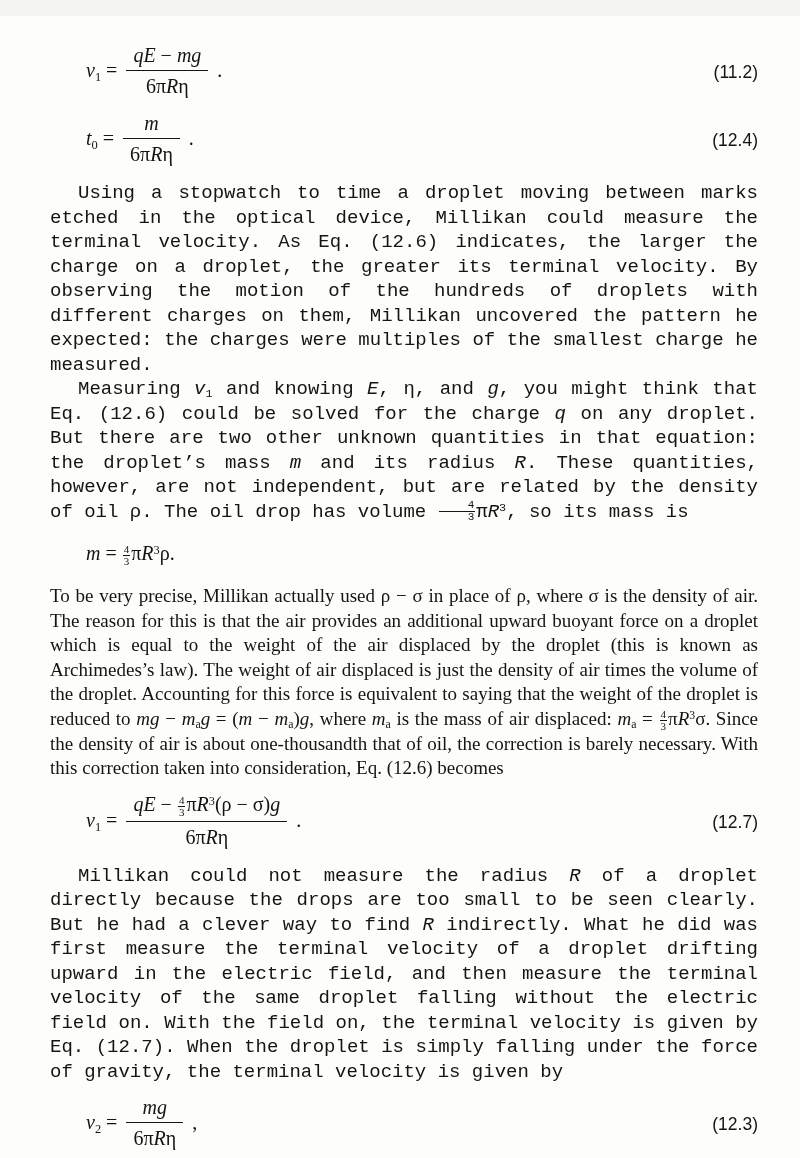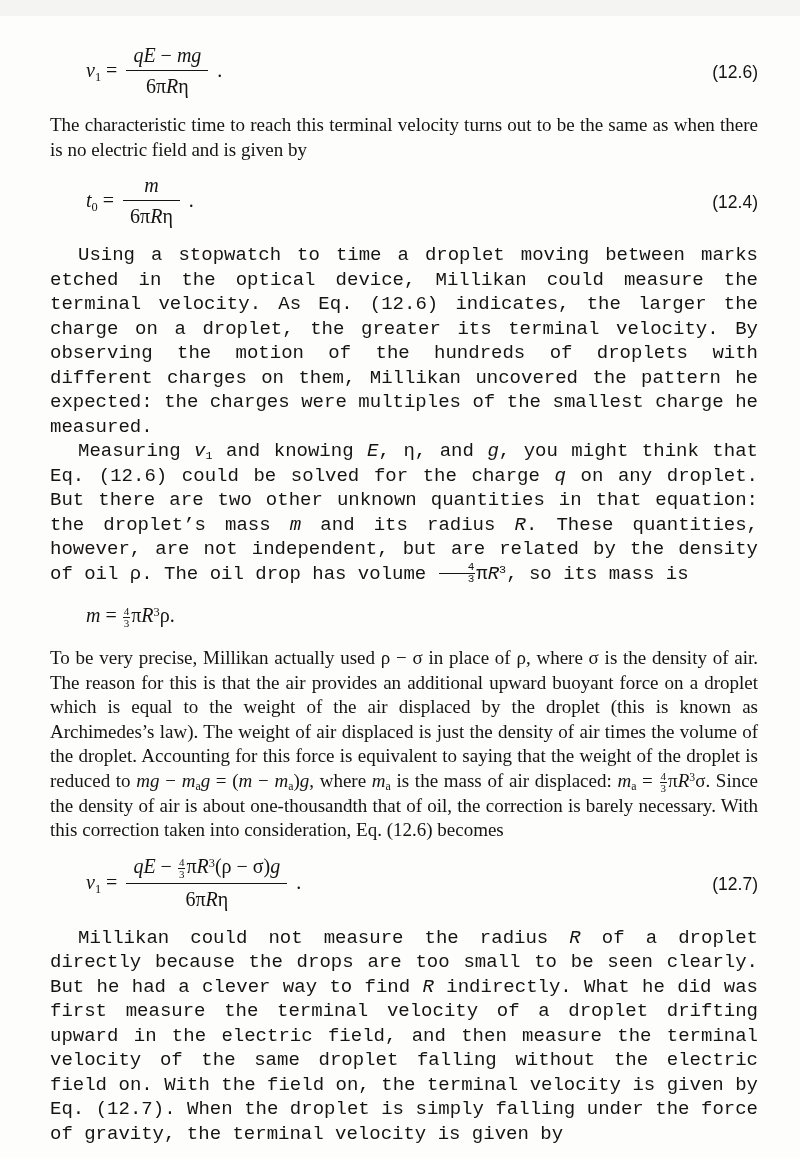--- a/index.html
+++ b/index.html
@@ -93,23 +93,22 @@
     padding: 3px 7px 0;
   }
 </style>
 </head>
 <body>
 
 <main class="page">
   <div id="content">
       <div class="eq-row">
         <span class="eq-content"><span class="var">v</span><sub>1</sub><span> = </span><span class="bfrac"><span class="num"><span class="var">qE</span><span> − </span><span class="var">mg</span></span><span class="den"><span>6π</span><span class="var">R</span><span>η</span></span></span><span> .</span></span>
-        <span class="eq-label">(12.6)</span>
+        <span class="eq-label">(11.2)</span>
       </div>
-      <p class="para"><span>The characteristic time to reach this terminal velocity turns out to be the same as when there is no electric field and is given by</span></p>
       <div class="eq-row">
         <span class="eq-content"><span class="var">t</span><sub>0</sub><span> = </span><span class="bfrac"><span class="num"><span class="var">m</span></span><span class="den"><span>6π</span><span class="var">R</span><span>η</span></span></span><span> .</span></span>
         <span class="eq-label">(12.4)</span>
       </div>
       <p class="para indent"><span>Using a stopwatch to time a droplet moving between marks etched in the optical device, Millikan could measure the terminal velocity. As Eq. (12.6) indicates, the larger the charge on a droplet, the greater its terminal velocity. By observing the motion of the hundreds of droplets with different charges on them, Millikan uncovered the pattern he expected: the charges were multiples of the smallest charge he measured.</span></p>
       <p class="para indent"><span>Measuring </span><span class="var">v</span><sub>1</sub><span> and knowing </span><span class="var">E</span><span>, η, and </span><span class="var">g</span><span>, you might think that Eq. (12.6) could be solved for the charge </span><span class="var">q</span><span> on any droplet. But there are two other unknown quantities in that equation: the droplet’s mass </span><span class="var">m</span><span> and its radius </span><span class="var">R</span><span>. These quantities, however, are not independent, but are related by the density of oil ρ. The oil drop has volume </span><span class="sfrac"><span>4</span><span>3</span></span><span>π</span><span class="var">R</span><sup>3</sup><span>, so its mass is</span></p>
       <div class="eq-row">
         <span class="eq-content"><span class="var">m</span><span> = </span><span class="sfrac"><span>4</span><span>3</span></span><span>π</span><span class="var">R</span><sup>3</sup><span>ρ.</span></span>
       </div>
       <p class="para"><span>To be very precise, Millikan actually used ρ − σ in place of ρ, where σ is the density of air. The reason for this is that the air provides an additional upward buoyant force on a droplet which is equal to the weight of the air displaced by the droplet (this is known as Archimedes’s law). The weight of air displaced is just the density of air times the volume of the droplet. Accounting for this force is equivalent to saying that the weight of the droplet is reduced to </span><span class="var">mg</span><span> − </span><span class="var">m</span><sub>a</sub><span class="var">g</span><span> = (</span><span class="var">m</span><span> − </span><span class="var">m</span><sub>a</sub><span>)</span><span class="var">g</span><span>, where </span><span class="var">m</span><sub>a</sub><span> is the mass of air displaced: </span><span class="var">m</span><sub>a</sub><span> = </span><span class="sfrac"><span>4</span><span>3</span></span><span>π</span><span class="var">R</span><sup>3</sup><span>σ</span><span>. Since the density of air is about one-thousandth that of oil, the correction is barely necessary. With this correction taken into consideration, Eq. (12.6) becomes</span></p>

